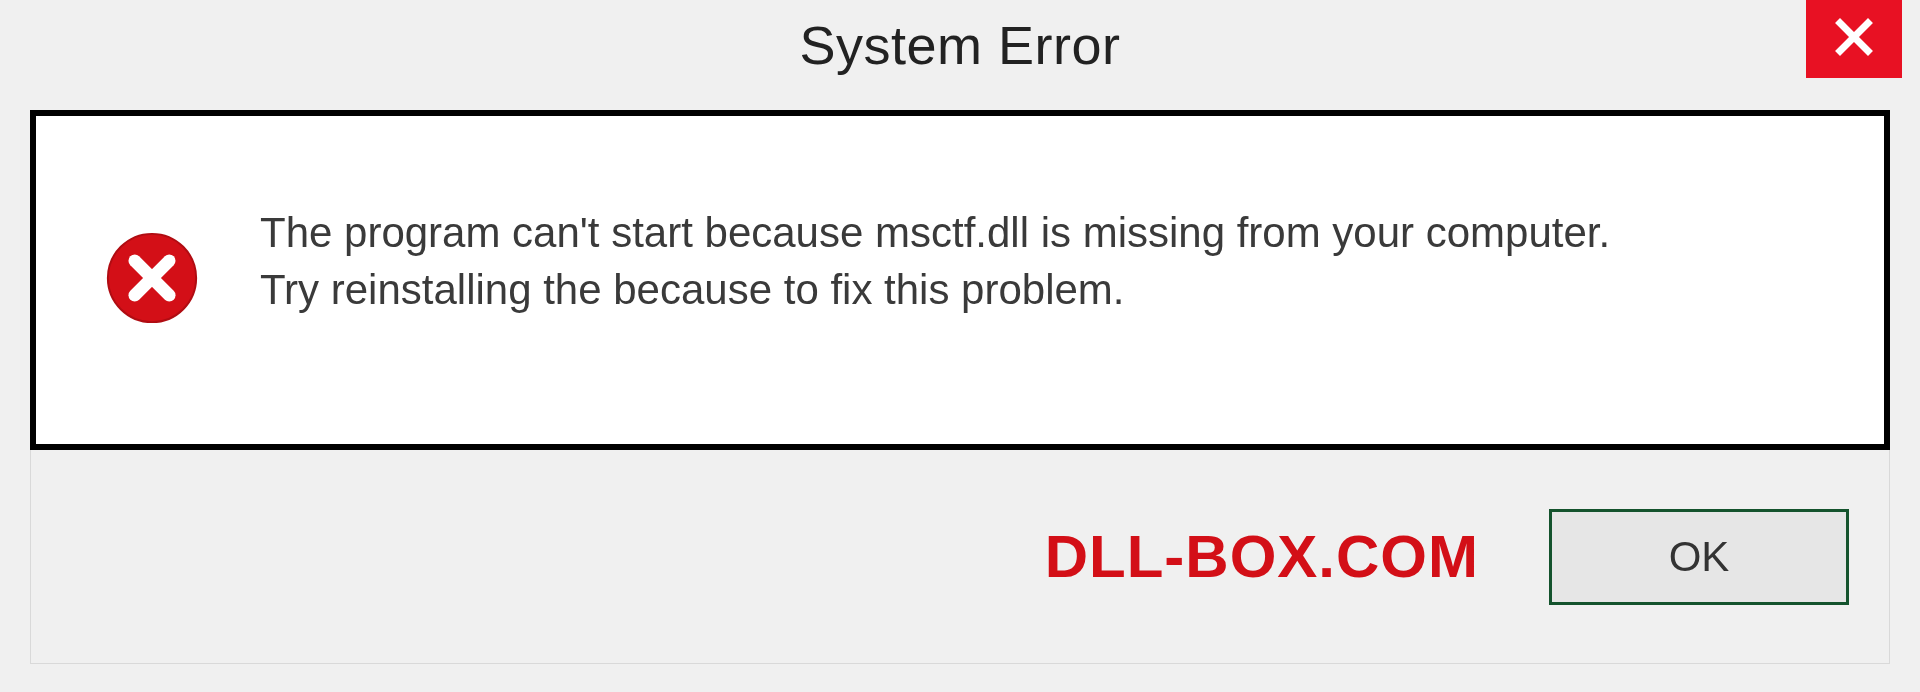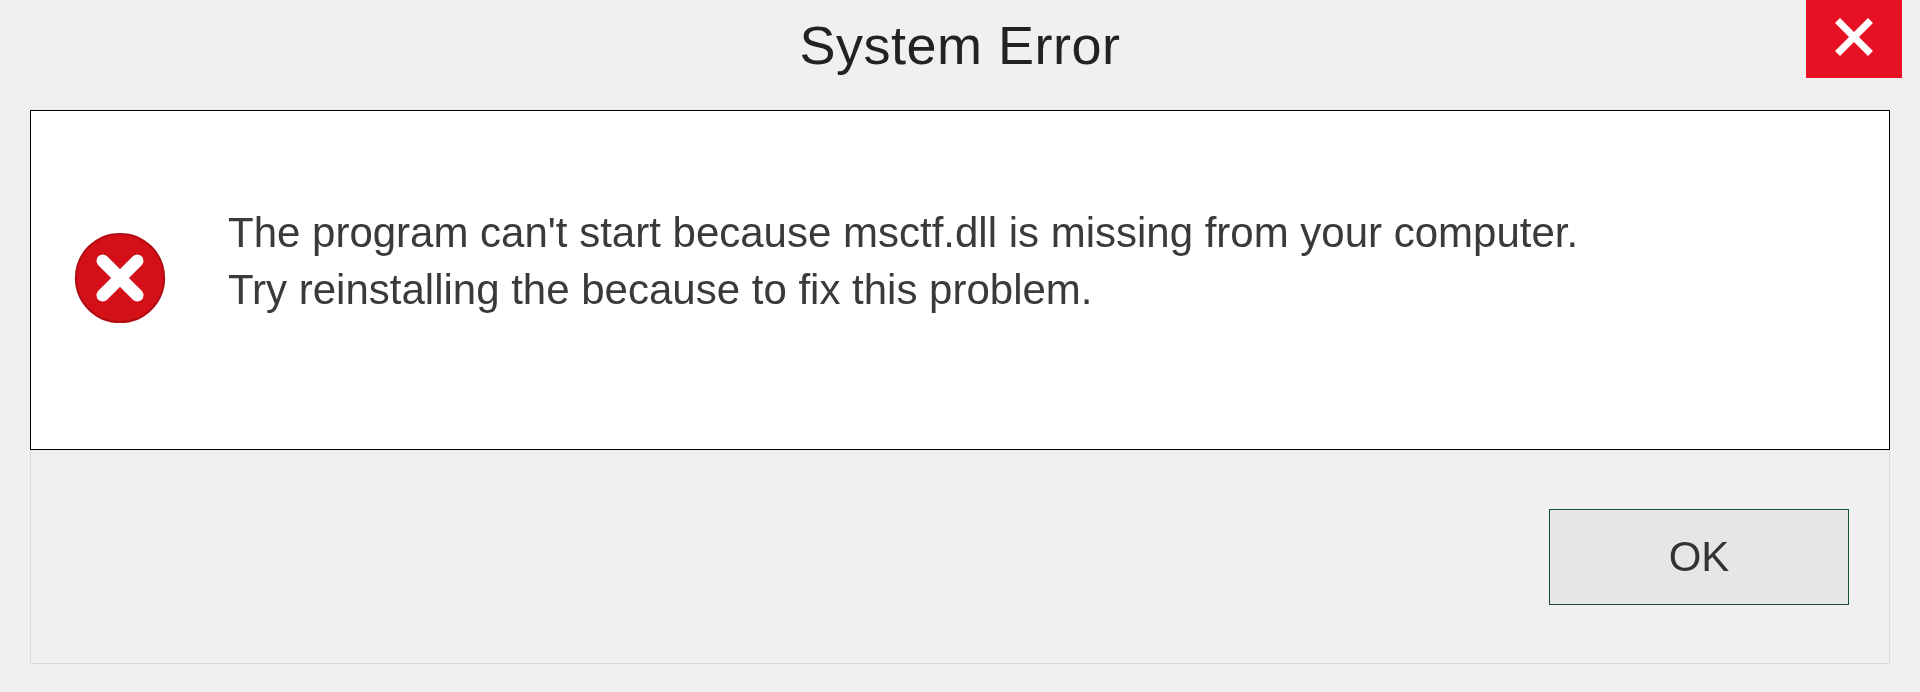--- a/index.html
+++ b/index.html
@@ -47,24 +47,24 @@
       width: 40px;
       height: 40px;
     }
     .content-panel {
       position: absolute;
       left: 30px;
       top: 110px;
       right: 30px;
       height: 340px;
       background: #ffffff;
-      border: 1px solid #000000;
+      border: 6px solid #000000;
       display: flex;
       align-items: center;
-      padding-left: 41px;
+      padding-left: 68px;
     }
     .error-icon {
       flex-shrink: 0;
     }
     .error-icon svg {
       width: 96px;
       height: 96px;
     }
     .message-block {
       margin-left: 60px;
@@ -95,21 +95,21 @@
       font-weight: 800;
       color: #d30f17;
       letter-spacing: 1px;
       font-family: Arial, "Arial Black", sans-serif;
     }
     .ok-button {
       width: 300px;
       height: 96px;
       margin-left: 70px;
       background: #e6e6e6;
-      border: 1px solid #14532d;
+      border: 3px solid #14532d;
       display: flex;
       align-items: center;
       justify-content: center;
       font-size: 42px;
       color: #333;
       cursor: pointer;
       font-family: "Segoe UI", Tahoma, Arial, sans-serif;
     }
     .footer-inner {
       display: flex;
@@ -141,15 +141,16 @@
     </svg>
   </div>
   <div class="message-block">
     <div class="message-line">The program can't start because msctf.dll is missing from your computer.</div>
     <div class="message-line">Try reinstalling the because to fix this problem.</div>
   </div>
 </div>
 
 <div class="footer">
   <div class="footer-inner">
+    <div class="watermark">DLL-BOX.COM</div>
     <button class="ok-button">OK</button>
   </div>
 </div>
 
 </body></html>

